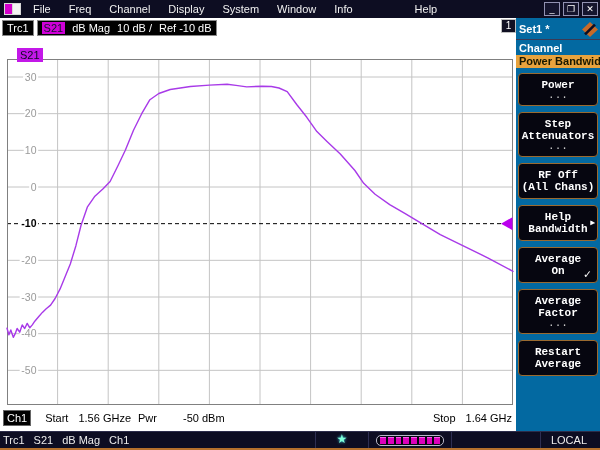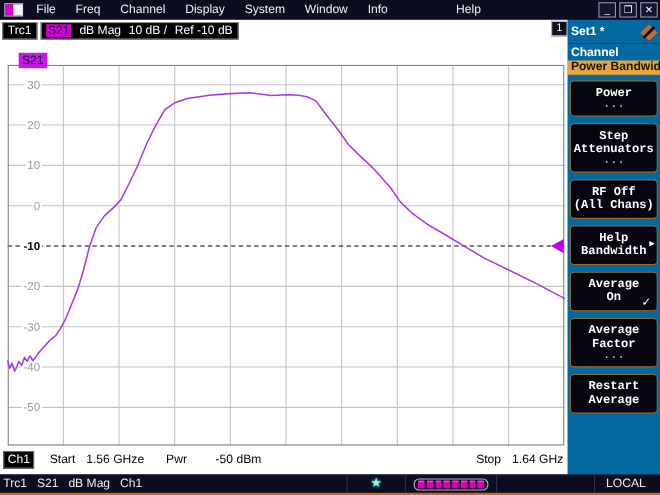--- a/index.html
+++ b/index.html
@@ -28,21 +28,21 @@
 
   .chart{position:absolute;left:7px;top:41px;width:506px;height:346px;}
   .chart svg{position:absolute;left:0;top:0;overflow:visible;}
   .chart-trace-label{position:absolute;left:10px;top:-11px;background:#c318e8;color:#0c0c20;font-size:11px;line-height:14px;padding:0 3px;}
 
   .channel-bar{position:absolute;left:3px;right:4px;top:391px;height:18px;display:flex;align-items:center;font-size:11px;white-space:nowrap;}
   .ch-box{background:#000;color:#fff;border:1px solid #666;padding:0 3px;line-height:14px;}
   .cb-mode{margin-left:8px;}
   .cb-start-l{margin-left:14px;}
   .cb-start-v{margin-left:10px;}
-  .cb-pwr-l{margin-left:20px;}
+  .cb-pwr-l{margin-left:7px;}
   .cb-pwr-v{margin-left:26px;}
   .cb-spacer{flex:1;}
   .cb-stop-v{margin-left:10px;}
 
   
   .softkeys{width:84px;background:#0369a1;color:#fff;display:flex;flex-direction:column;flex:0 0 auto;font-size:11px;}
   .set-row{display:flex;align-items:center;justify-content:space-between;padding:3px 2px 2px 3px;height:16px;}
   .set-label{font-weight:bold;font-size:11px;}
   .section-label{font-weight:bold;padding:2px 0 1px 3px;border-top:1px solid #3a3a55;}
   .menu-header{background:#e8a33d;color:#181800;font-weight:bold;white-space:nowrap;overflow:hidden;height:13px;line-height:13px;padding:0 0 0 3px;font-size:11px;}

